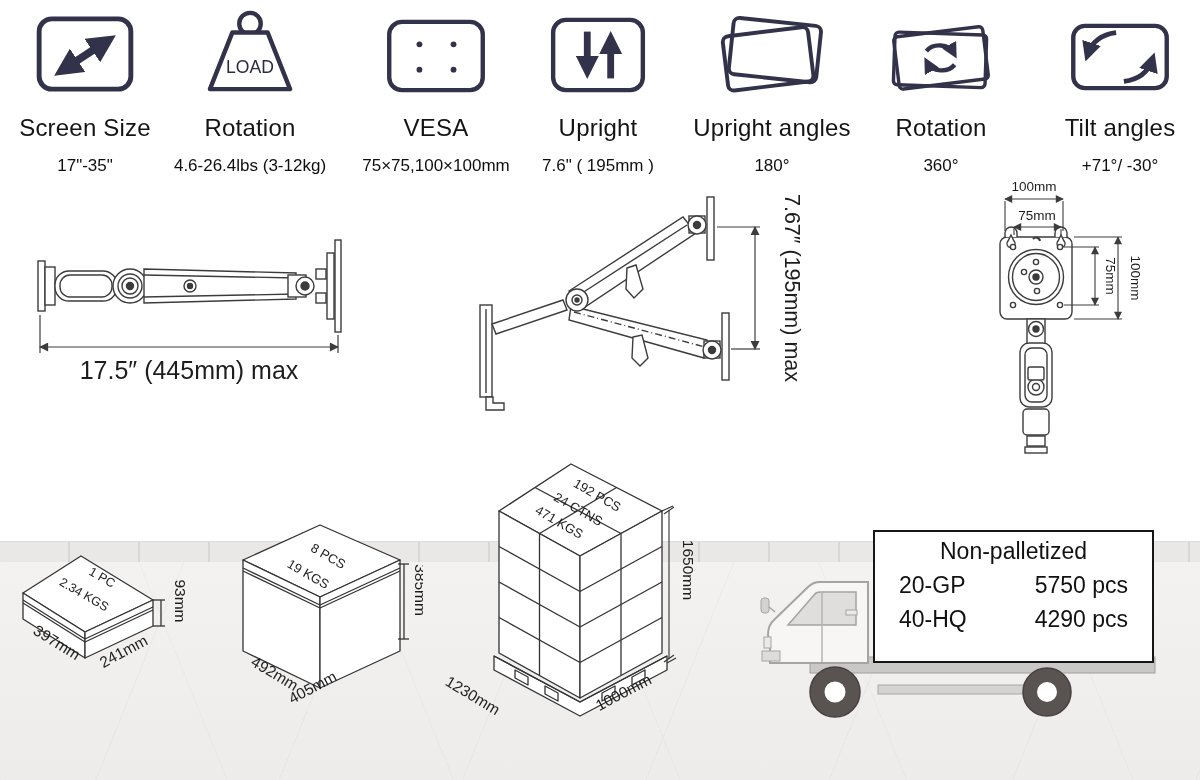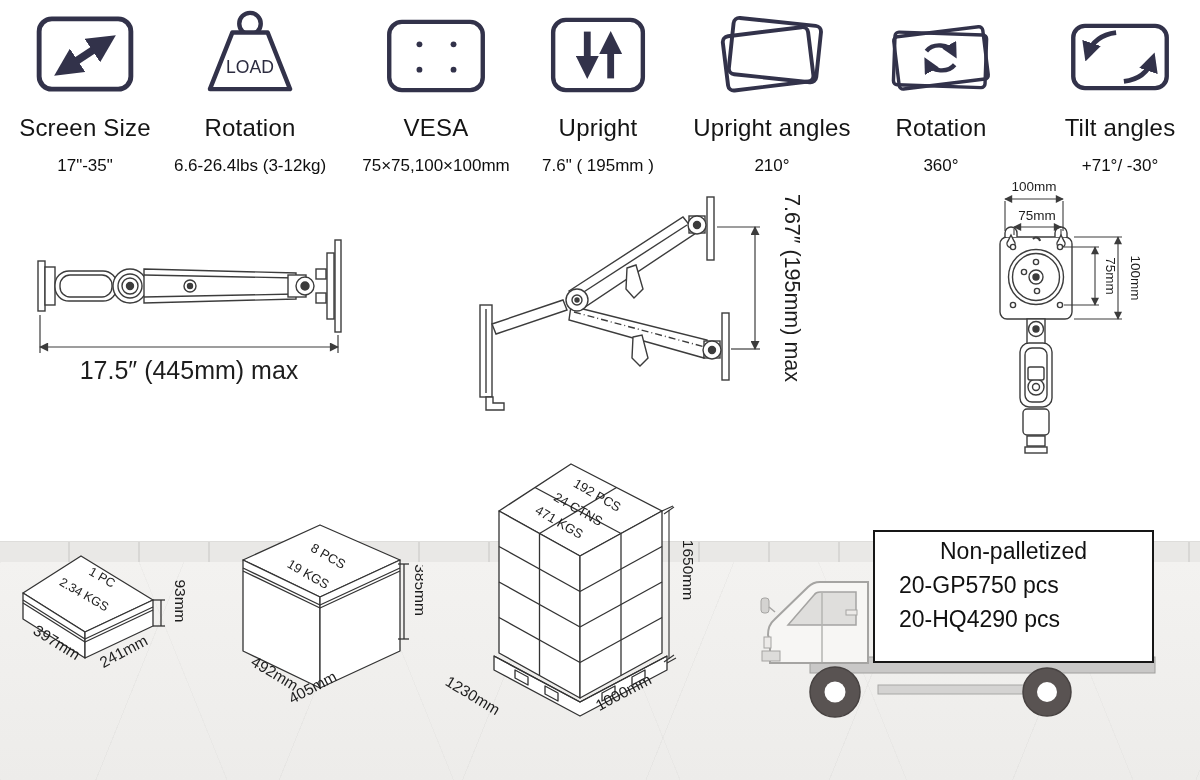--- a/index.html
+++ b/index.html
@@ -20,21 +20,21 @@
   .spec-label{margin-top:20px;font-size:24px;letter-spacing:.2px;color:#141414;}
   .spec-value{margin-top:14px;font-size:17px;color:#0f0f0f;}
   svg{display:block;}
   .tech{position:absolute;}
   .tech text{fill:#1d1d1d;}
   
   .sign{position:absolute;left:873px;top:530px;width:281px;height:133px;box-sizing:border-box;
         background:#fff;border:2px solid #161616;z-index:6;display:flex;flex-direction:column;
         padding:6px 24px 8px 24px;}
   .sign-title{text-align:center;font-size:23px;color:#111;}
-  .sign-row{display:flex;font-size:23px;color:#111;margin-top:7px;}
+  .sign-row{display:flex;justify-content:space-between;font-size:23px;color:#111;margin-top:7px;}
 </style>
 </head>
 <body>
 
 <div class="canvas">
 
   <div class="wall"></div>
   <div class="floor"></div>
 
   <div class="spec-col" style="left:10px;width:150px;">
@@ -55,21 +55,21 @@
 
   <div class="spec-col" style="left:160px;width:180px;">
     <div class="spec-icon">
       <svg width="106" height="86" viewBox="0 0 106 88">
         <circle cx="53" cy="16" r="11" fill="none" stroke="#32324a" stroke-width="4.5"></circle>
         <path d="M35,25 L71,25 L94,83 L12,83 Z" fill="#ffffff" stroke="#32324a" stroke-width="4.5" stroke-linejoin="round"></path>
         <text x="53" y="66" text-anchor="middle" font-size="18" fill="#2c2c40">LOAD</text>
       </svg>
     </div>
     <div class="spec-label">Rotation</div>
-    <div class="spec-value">6.6-26.4lbs (3-12kg)</div>
+    <div class="spec-value">4.6-26.4lbs (3-12kg)</div>
   </div>
 
   <div class="spec-col" style="left:347px;width:178px;">
     <div class="spec-icon">
       <svg width="104" height="76" viewBox="0 0 104 78">
         <rect x="4" y="4" width="96" height="70" rx="13" fill="none" stroke="#32324a" stroke-width="4.5"></rect>
         <circle cx="35" cy="27" r="3" fill="#32324a"></circle>
           <circle cx="70" cy="27" r="3" fill="#32324a"></circle>
         <circle cx="35" cy="53" r="3" fill="#32324a"></circle>
           <circle cx="70" cy="53" r="3" fill="#32324a"></circle>
@@ -97,21 +97,21 @@
   </div>
 
   <div class="spec-col" style="left:686px;width:172px;">
     <div class="spec-icon">
       <svg width="112" height="82" viewBox="0 0 112 84">
         <rect x="8" y="20" width="88" height="56" rx="6" fill="none" stroke="#32324a" stroke-width="4" transform="rotate(-7 52 48)"></rect>
         <rect x="14" y="10" width="90" height="58" rx="6" fill="none" stroke="#32324a" stroke-width="4" transform="rotate(6 59 39)"></rect>
       </svg>
     </div>
     <div class="spec-label">Upright angles</div>
-    <div class="spec-value">210°</div>
+    <div class="spec-value">180°</div>
   </div>
 
   <div class="spec-col" style="left:856px;width:170px;">
     <div class="spec-icon">
       <svg width="112" height="78" viewBox="0 0 112 80">
         <defs>
             <marker id="m6" viewBox="0 0 10 10" refX="6" refY="5" markerWidth="3.6" markerHeight="3.6" orient="auto">
               <path d="M0,0L10,5L0,10Z" fill="#32324a"></path>
             </marker>
           </defs>
@@ -365,18 +365,18 @@
     </g>
   </svg>
 
   <div class="sign">
     <div class="sign-title">Non-palletized</div>
     <div class="sign-row">
       <span>20-GP</span>
       <span>5750 pcs</span>
     </div>
     <div class="sign-row">
-      <span>20-HQ</span>
+      <span>40-HQ</span>
       <span>4290 pcs</span>
     </div>
   </div>
 
 </div>
 
 </body></html>

